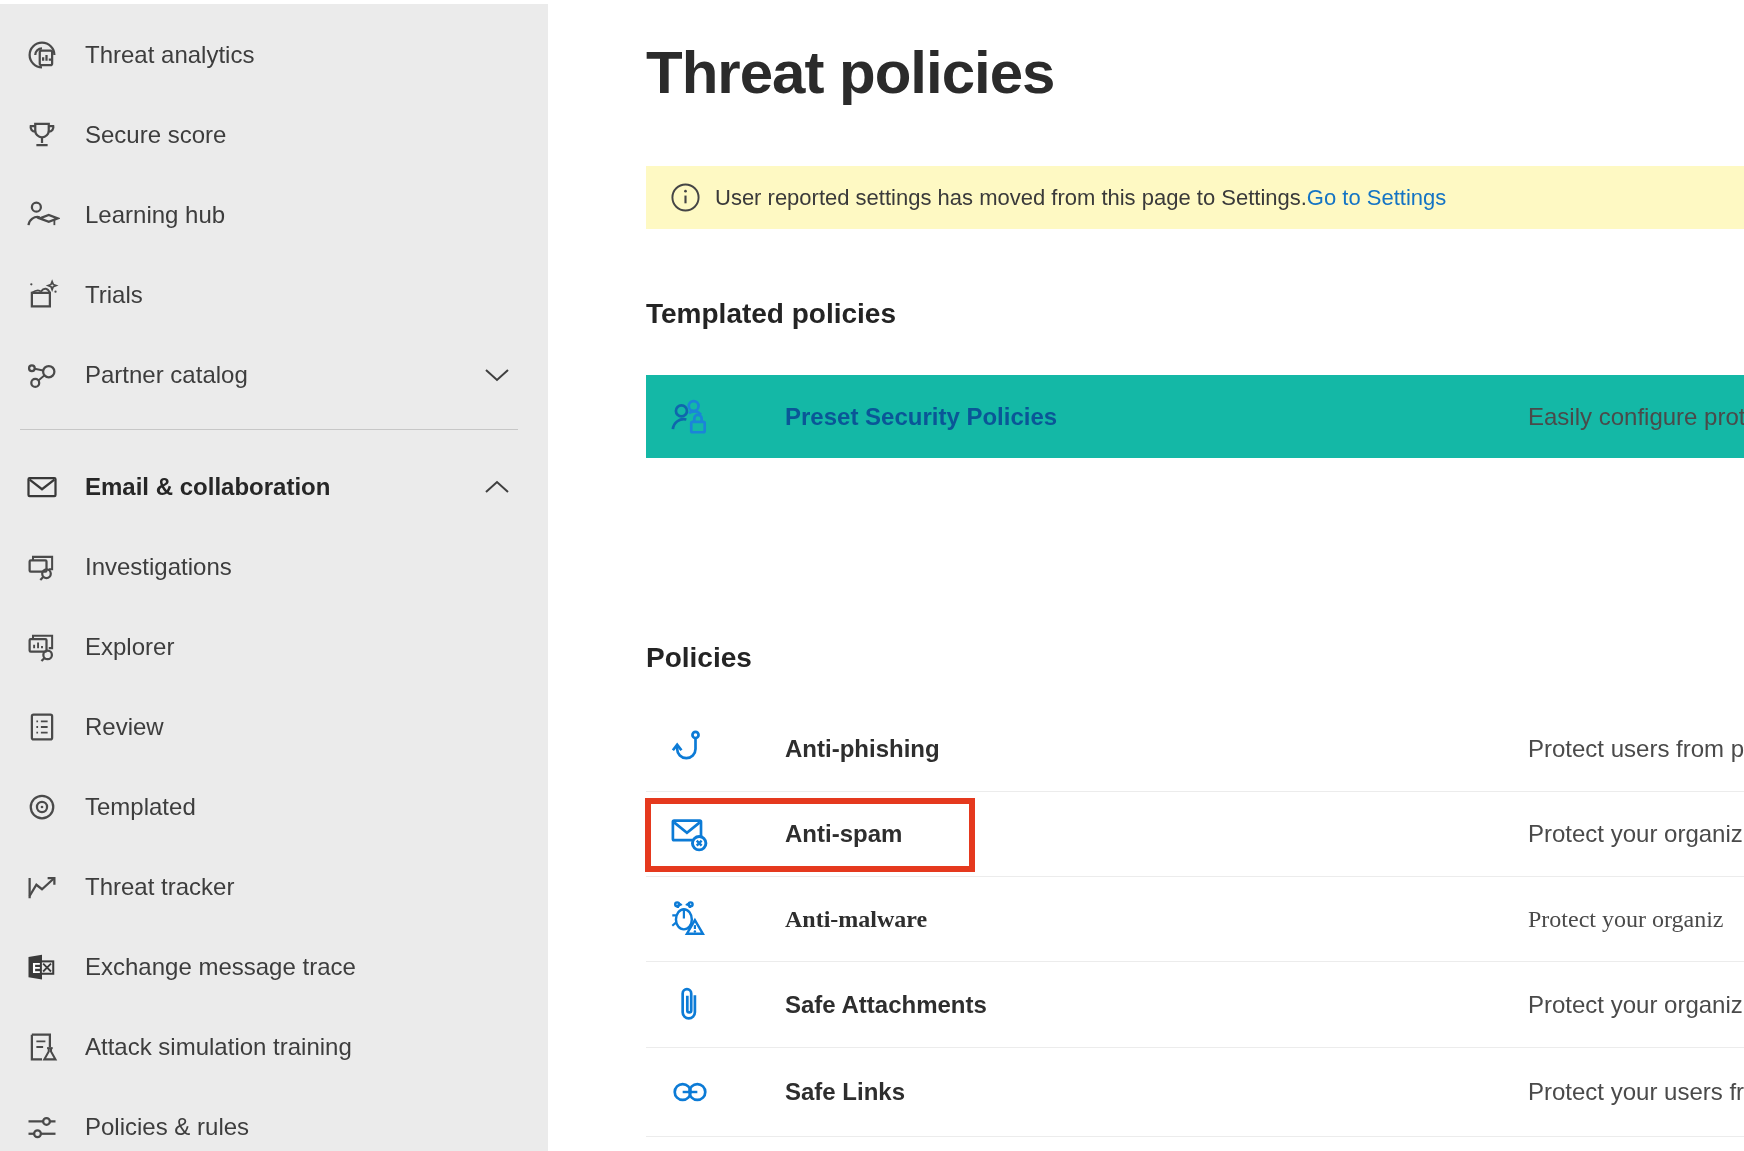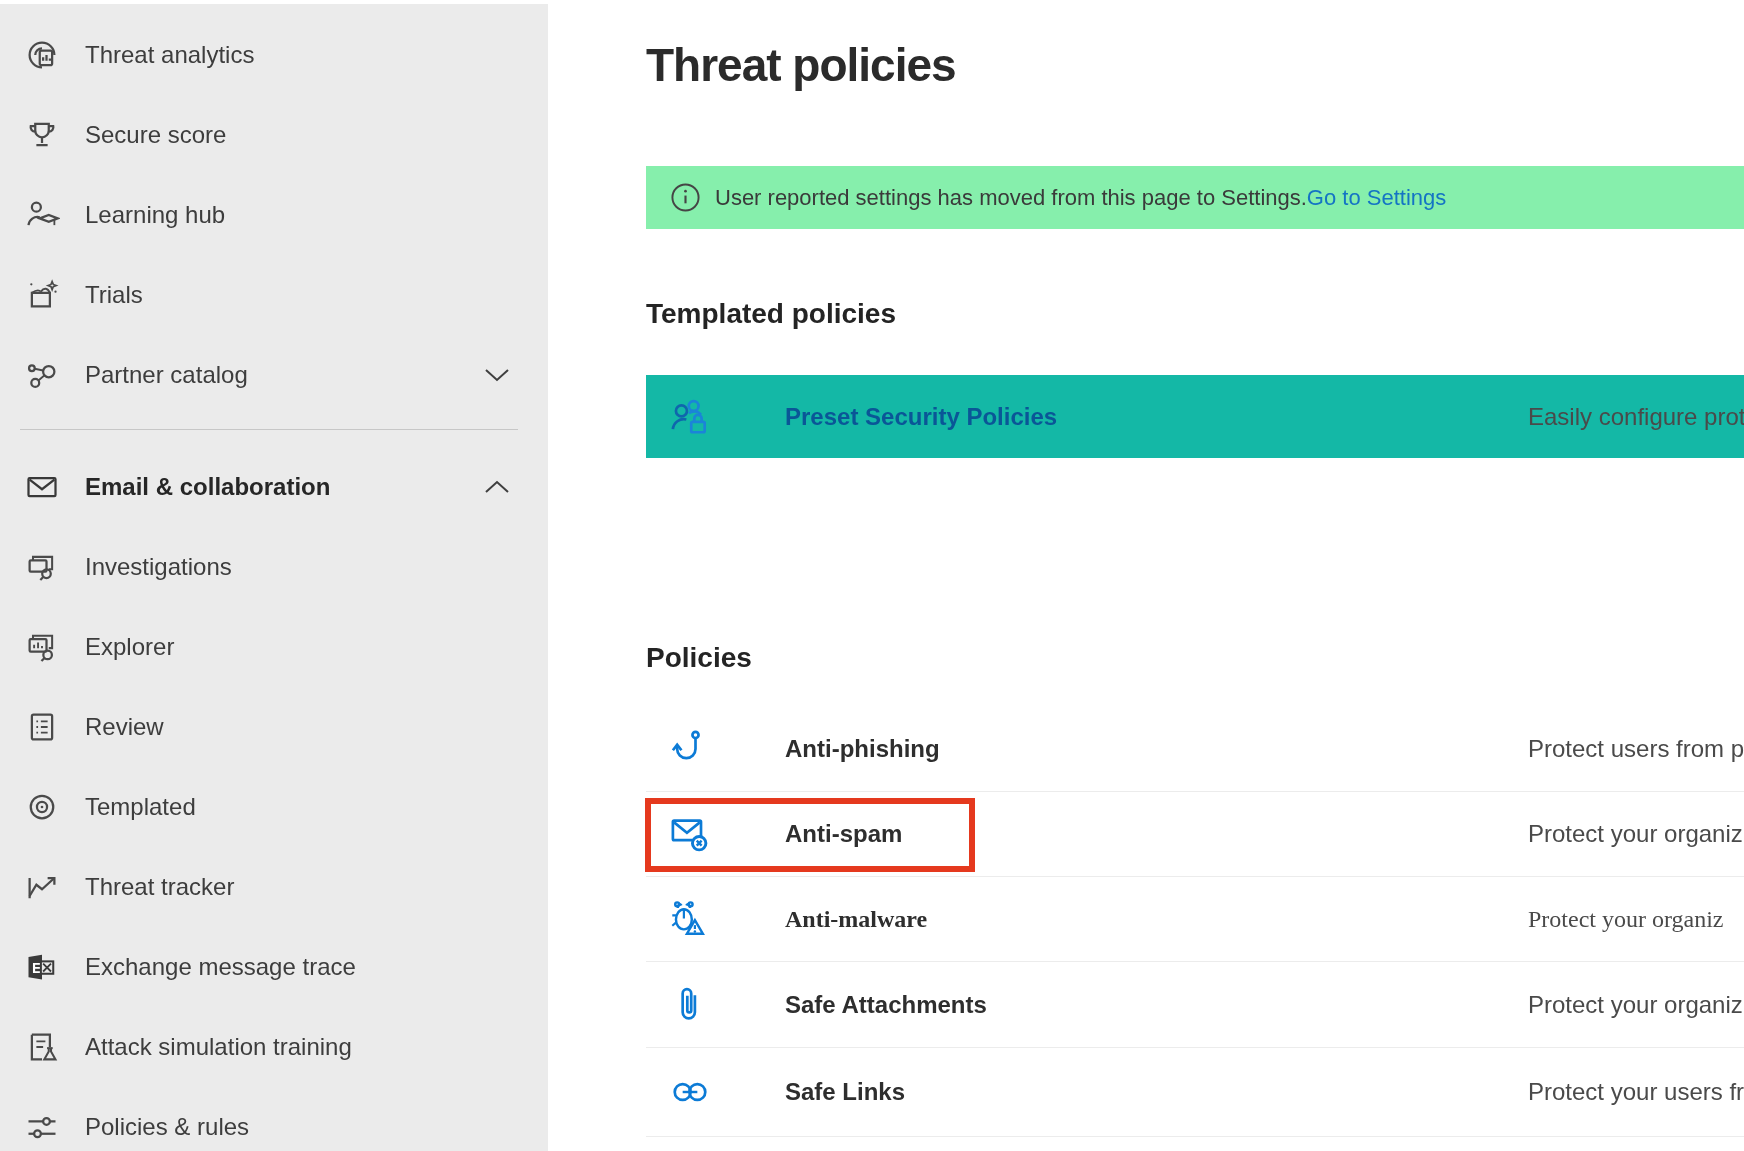--- a/index.html
+++ b/index.html
@@ -14,24 +14,24 @@
   .nav-icon svg { width:36px; height:36px; display:block; }
   .nav-label { position:absolute; left:85px; top:50%; transform:translateY(-50%);
                font-size:24px; color:#3d3d3d; white-space:nowrap; }
   .nav-label.bold { font-weight:700; color:#262626; }
   .nav-chevron { position:absolute; left:482px; top:50%; transform:translateY(-50%); width:30px; height:22px; }
   .nav-chevron svg { width:30px; height:22px; display:block; }
   .side-divider { position:absolute; left:20px; top:425px; width:498px; height:1px; background:#c7c7c7; }
 
   
   .content { position:absolute; left:548px; top:0; width:1196px; height:1151px; background:#fff; }
-  .page-title { position:absolute; left:98px; top:38px; font-size:46px; font-weight:700;
+  .page-title { position:absolute; left:98px; top:38px; font-size:60px; font-weight:700;
                 color:#2b2b2b; letter-spacing:-1px; white-space:nowrap; }
 
-  .banner { position:absolute; left:98px; top:166px; width:1098px; height:63px; background:#86efac;
+  .banner { position:absolute; left:98px; top:166px; width:1098px; height:63px; background:#fef9c3;
             display:flex; align-items:center; white-space:nowrap; overflow:hidden; }
   .info-icon { flex:0 0 auto; margin-left:24px; width:31px; height:31px; }
   .info-icon svg { width:31px; height:31px; display:block; }
   .banner-text { margin-left:14px; font-size:22px; color:#3a3a3a; }
   .banner-link { font-size:22px; color:#1474c4; text-decoration:none; cursor:pointer; }
 
   .section-heading { position:absolute; left:98px; font-size:28px; font-weight:700; color:#242424; white-space:nowrap; }
   .h-templated { top:298px; }
   .h-policies  { top:642px; }
 

